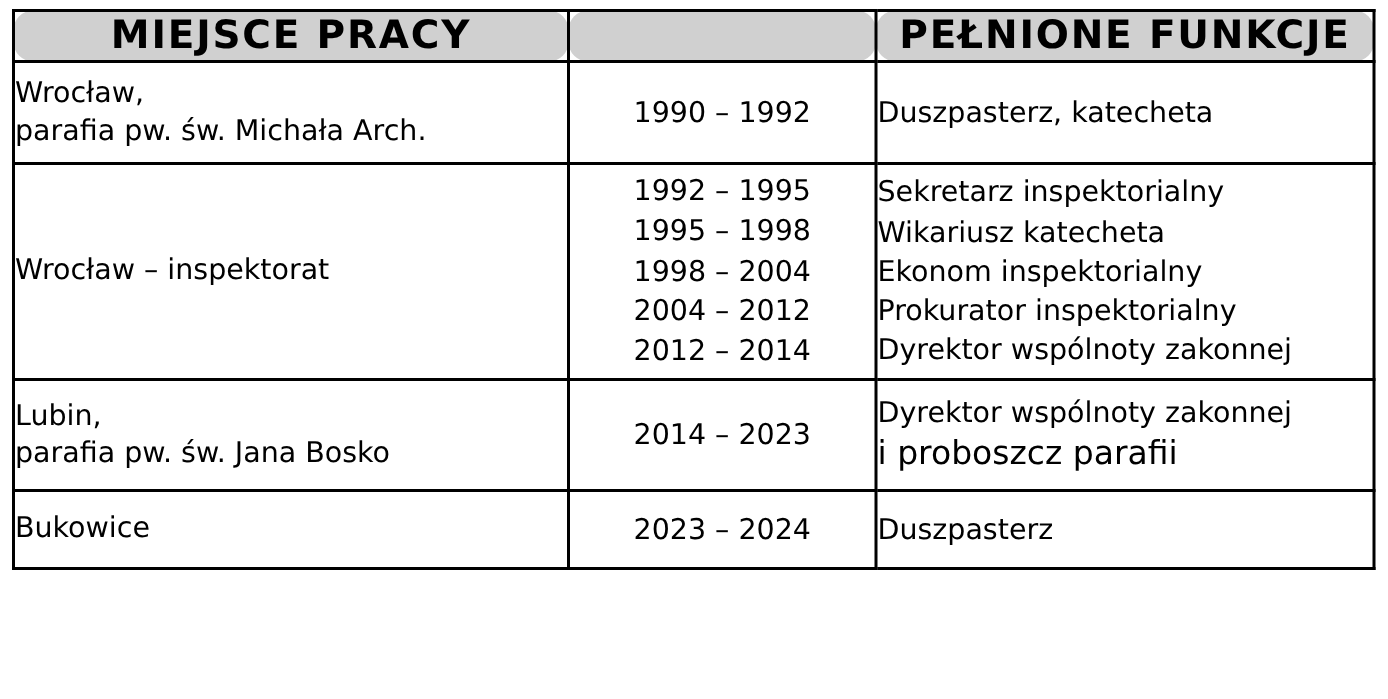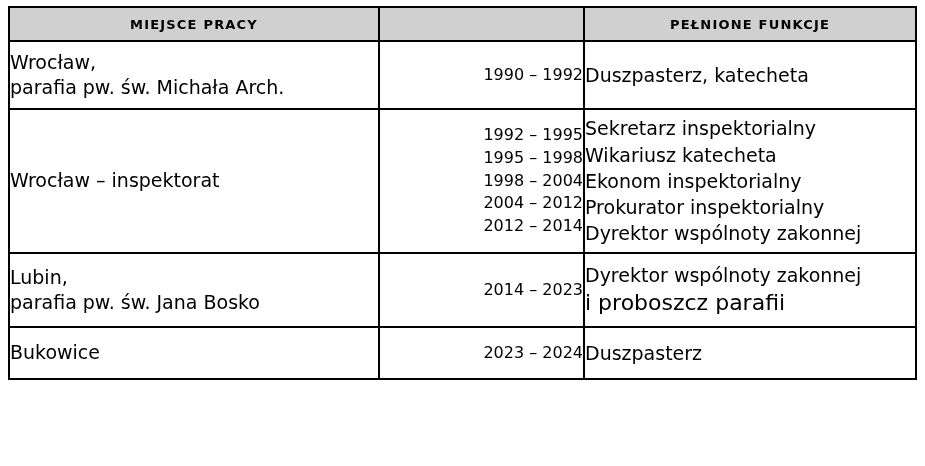--- a/index.html
+++ b/index.html
@@ -27,40 +27,41 @@
     border: 2px solid #000;
   }
   table.career td, table.career th {
     border: 2px solid #000;
     padding: 0;
     vertical-align: middle;
   }
   thead th {
     background: #d0d0d0;
     height: 32px;
-    font-size: 13px;
+    font-size: 26px;
     font-weight: bold;
     letter-spacing: 1.2px;
     text-align: center;
     padding: 2px 0 4px 0;
+    border-radius: 13px;
   }
   col.c-place { width: 370px; }
   col.c-years { width: 205px; }
   col.c-func  { width: 332px; }
 
   td.place {
     text-align: left;
     padding: 6px 0 6px 14px;
     font-size: 19px;
     line-height: 1.32;
     margin-left: 26px;
   }
   td.years {
-    text-align: right;
-    font-size: 16px;
+    text-align: center;
+    font-size: 19px;
     line-height: 1.42;
     padding: 6px 0;
   }
   td.func {
     text-align: left;
     padding: 6px 0 6px 14px;
     font-size: 19px;
     line-height: 1.38;
     margin-top: 40px;
   }

